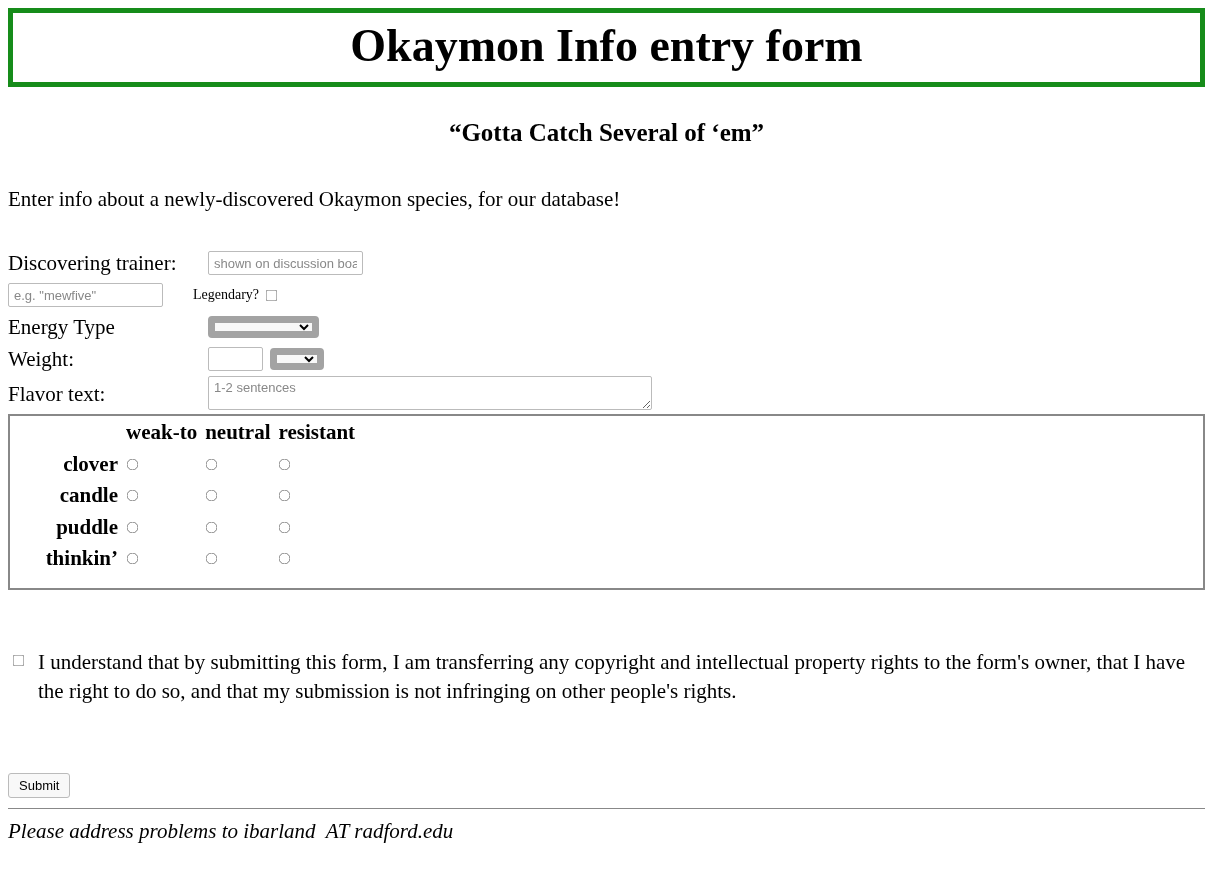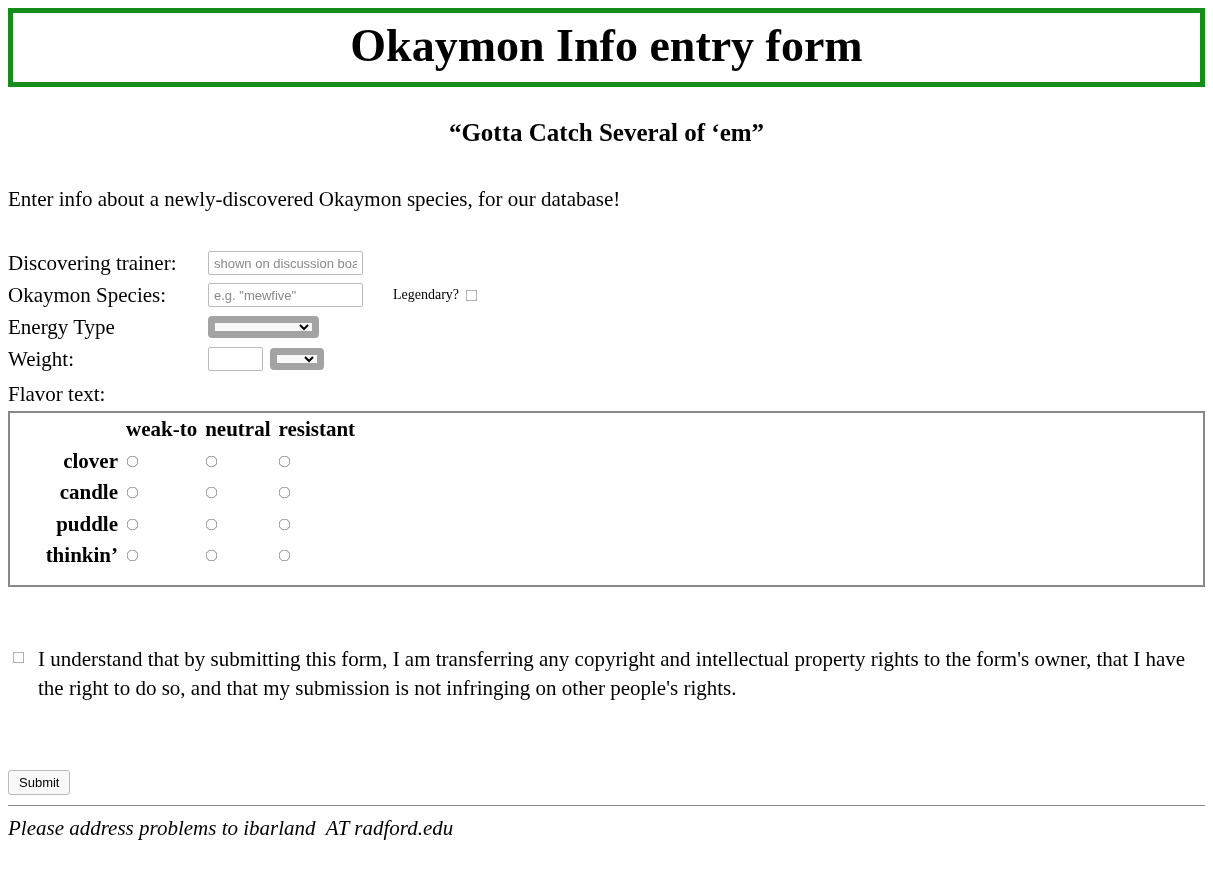--- a/index.html
+++ b/index.html
@@ -177,21 +177,20 @@
 <div class="tagline">“Gotta Catch Several of ‘em”</div>
 
 <div class="intro">Enter info about a newly-discovered Okaymon species, for our database!</div>
 
 <div class="form-row">
   <div class="field-label">Discovering trainer:</div>
   <input type="text" class="trainer-input" placeholder="shown on discussion boards" style="">
 </div>
 
 <div class="form-row">
-  <div class="field-label">Okaymon Species:</div>
   <input type="text" class="species-input" placeholder="e.g. &quot;mewfive&quot;" style="">
   <span class="legendary-label">Legendary?</span>
   <input type="checkbox" class="legendary-checkbox" style="">
 </div>
 
 <div class="form-row">
   <div class="field-label">Energy Type</div>
   <select>
     <option>choose one:</option>
   </select>
@@ -200,20 +199,21 @@
 <div class="form-row">
   <div class="field-label">Weight:</div>
   <input type="text" class="weight-input" style="">
   <select class="weight-select">
     <option>kg</option>
   </select>
 </div>
 
 <div class="form-row flavor-row">
   <div class="field-label">Flavor text:</div>
+  <textarea placeholder="1-2 sentences" style=""></textarea>
 </div>
 
 <div class="resist-box">
   <table class="resist-table">
     <thead>
       <tr>
         <th class="row-head"></th>
         <th>weak-to</th>
         <th>neutral</th>
         <th>resistant</th>

